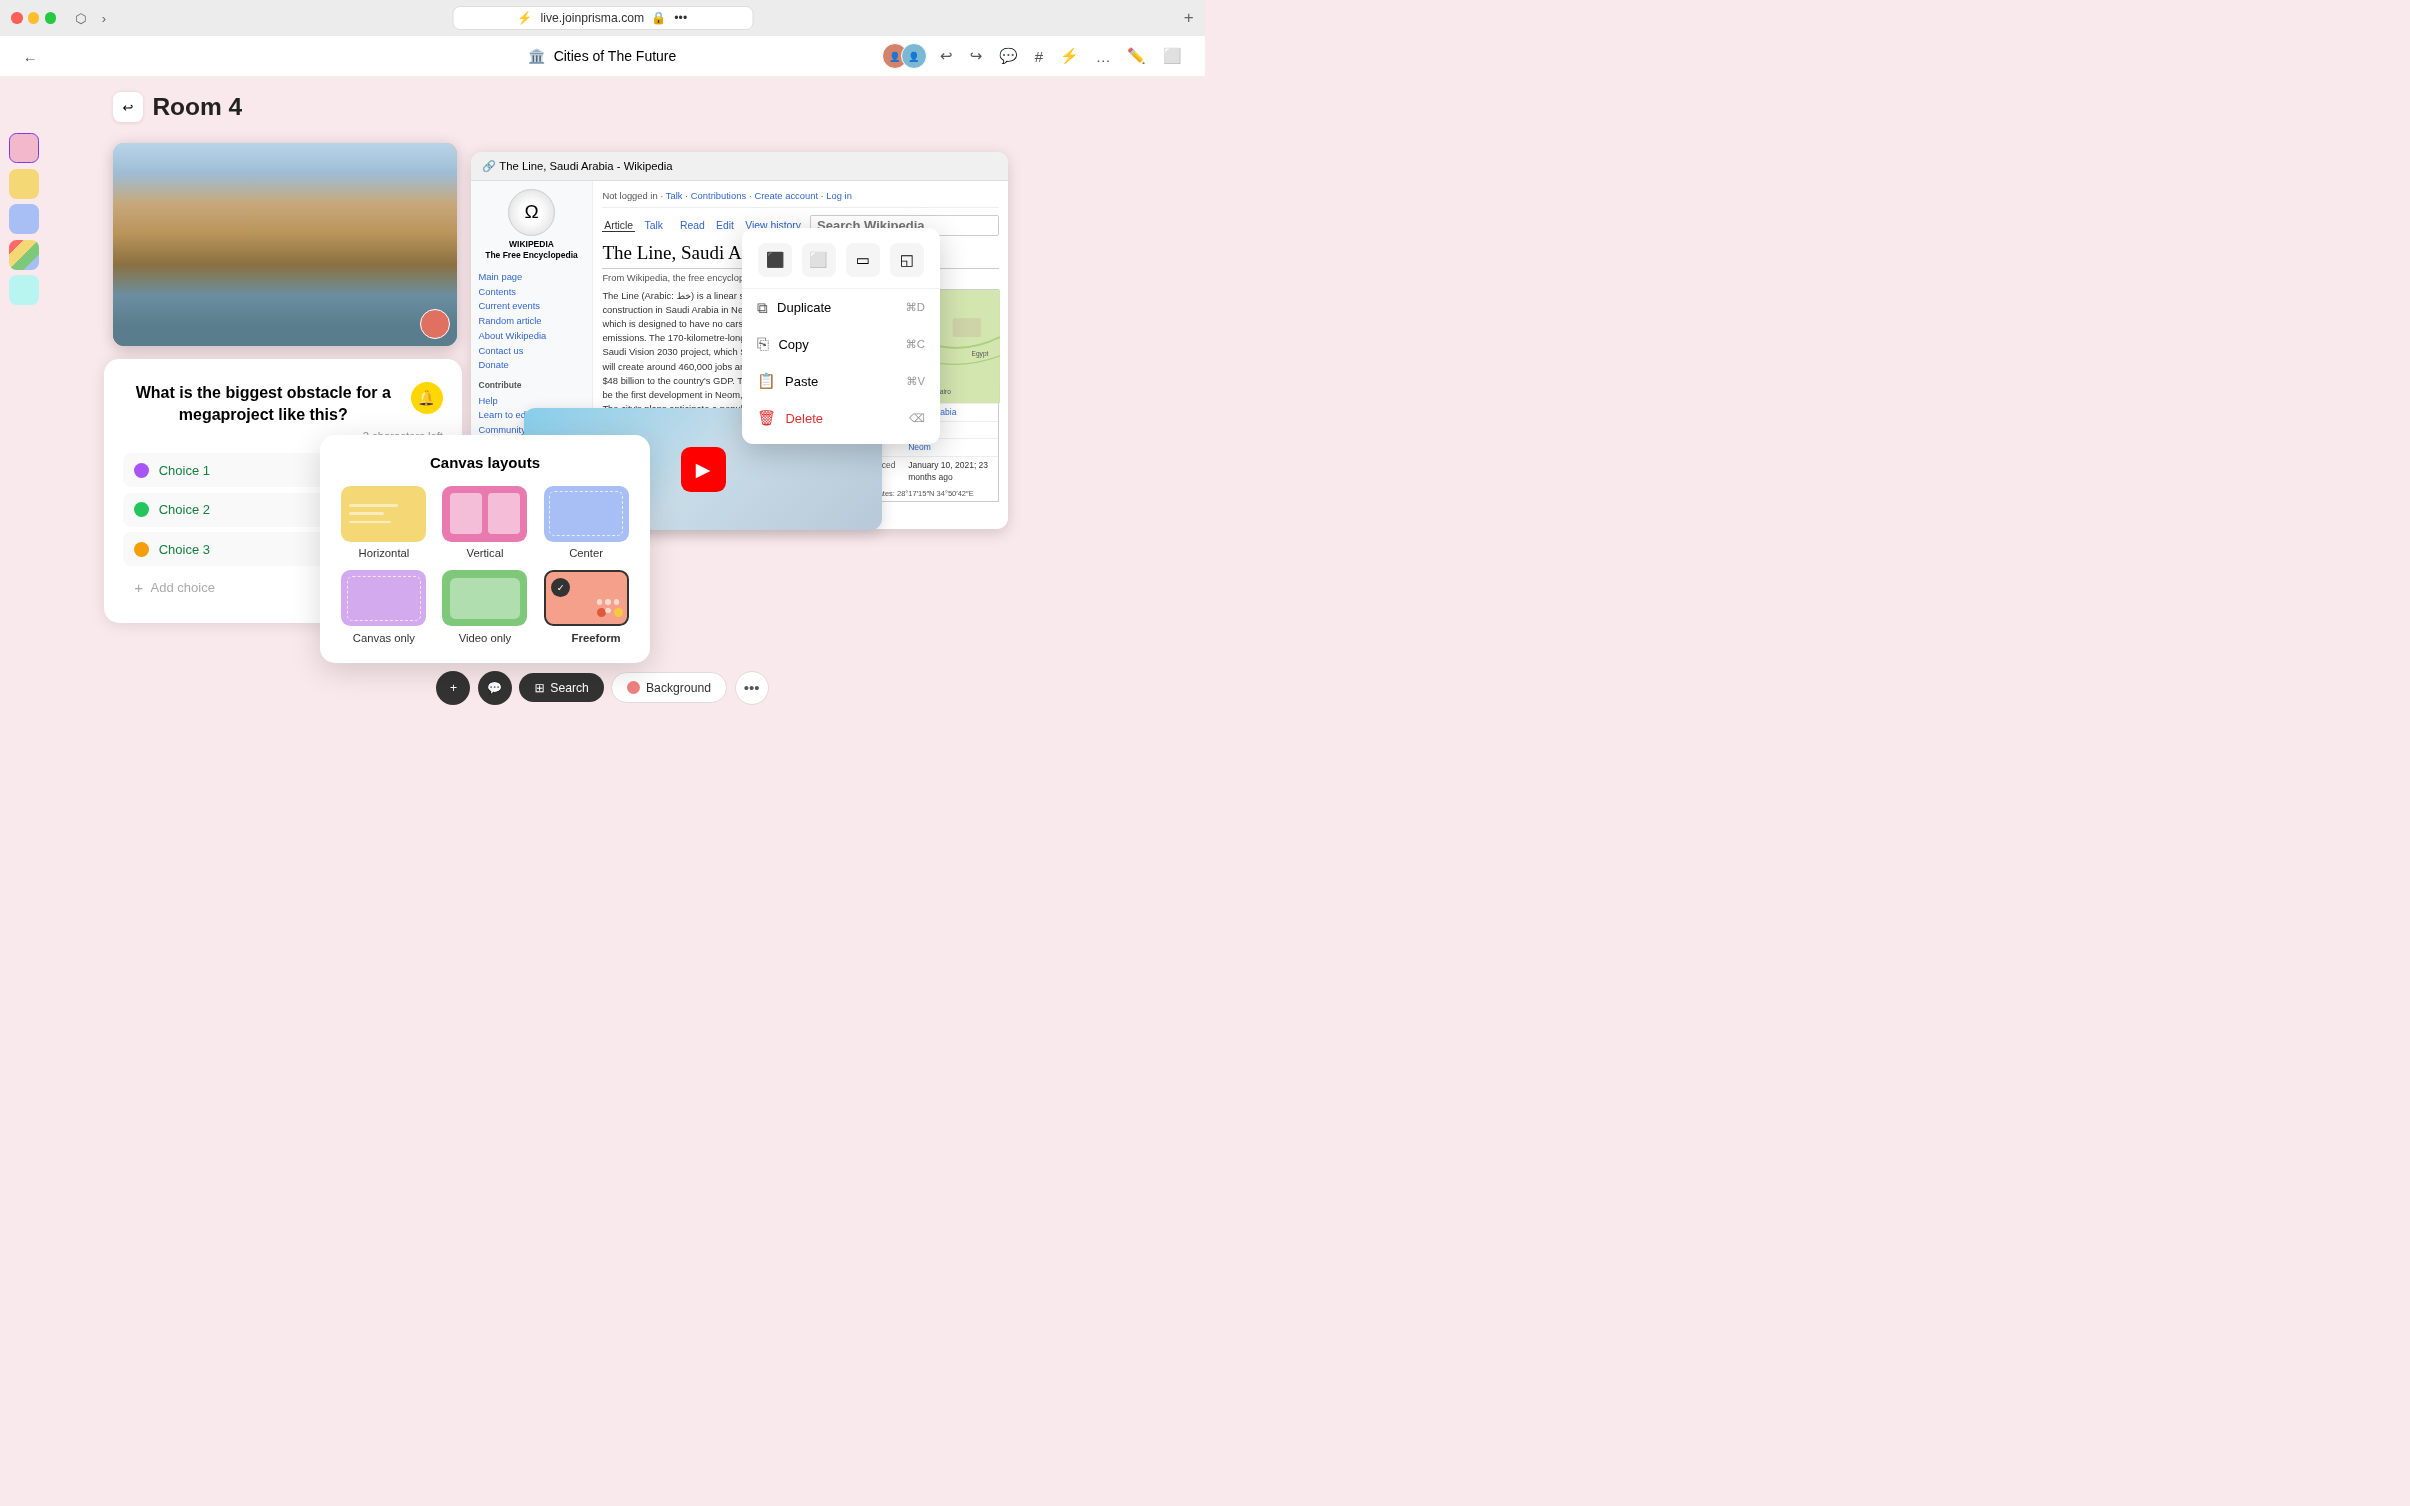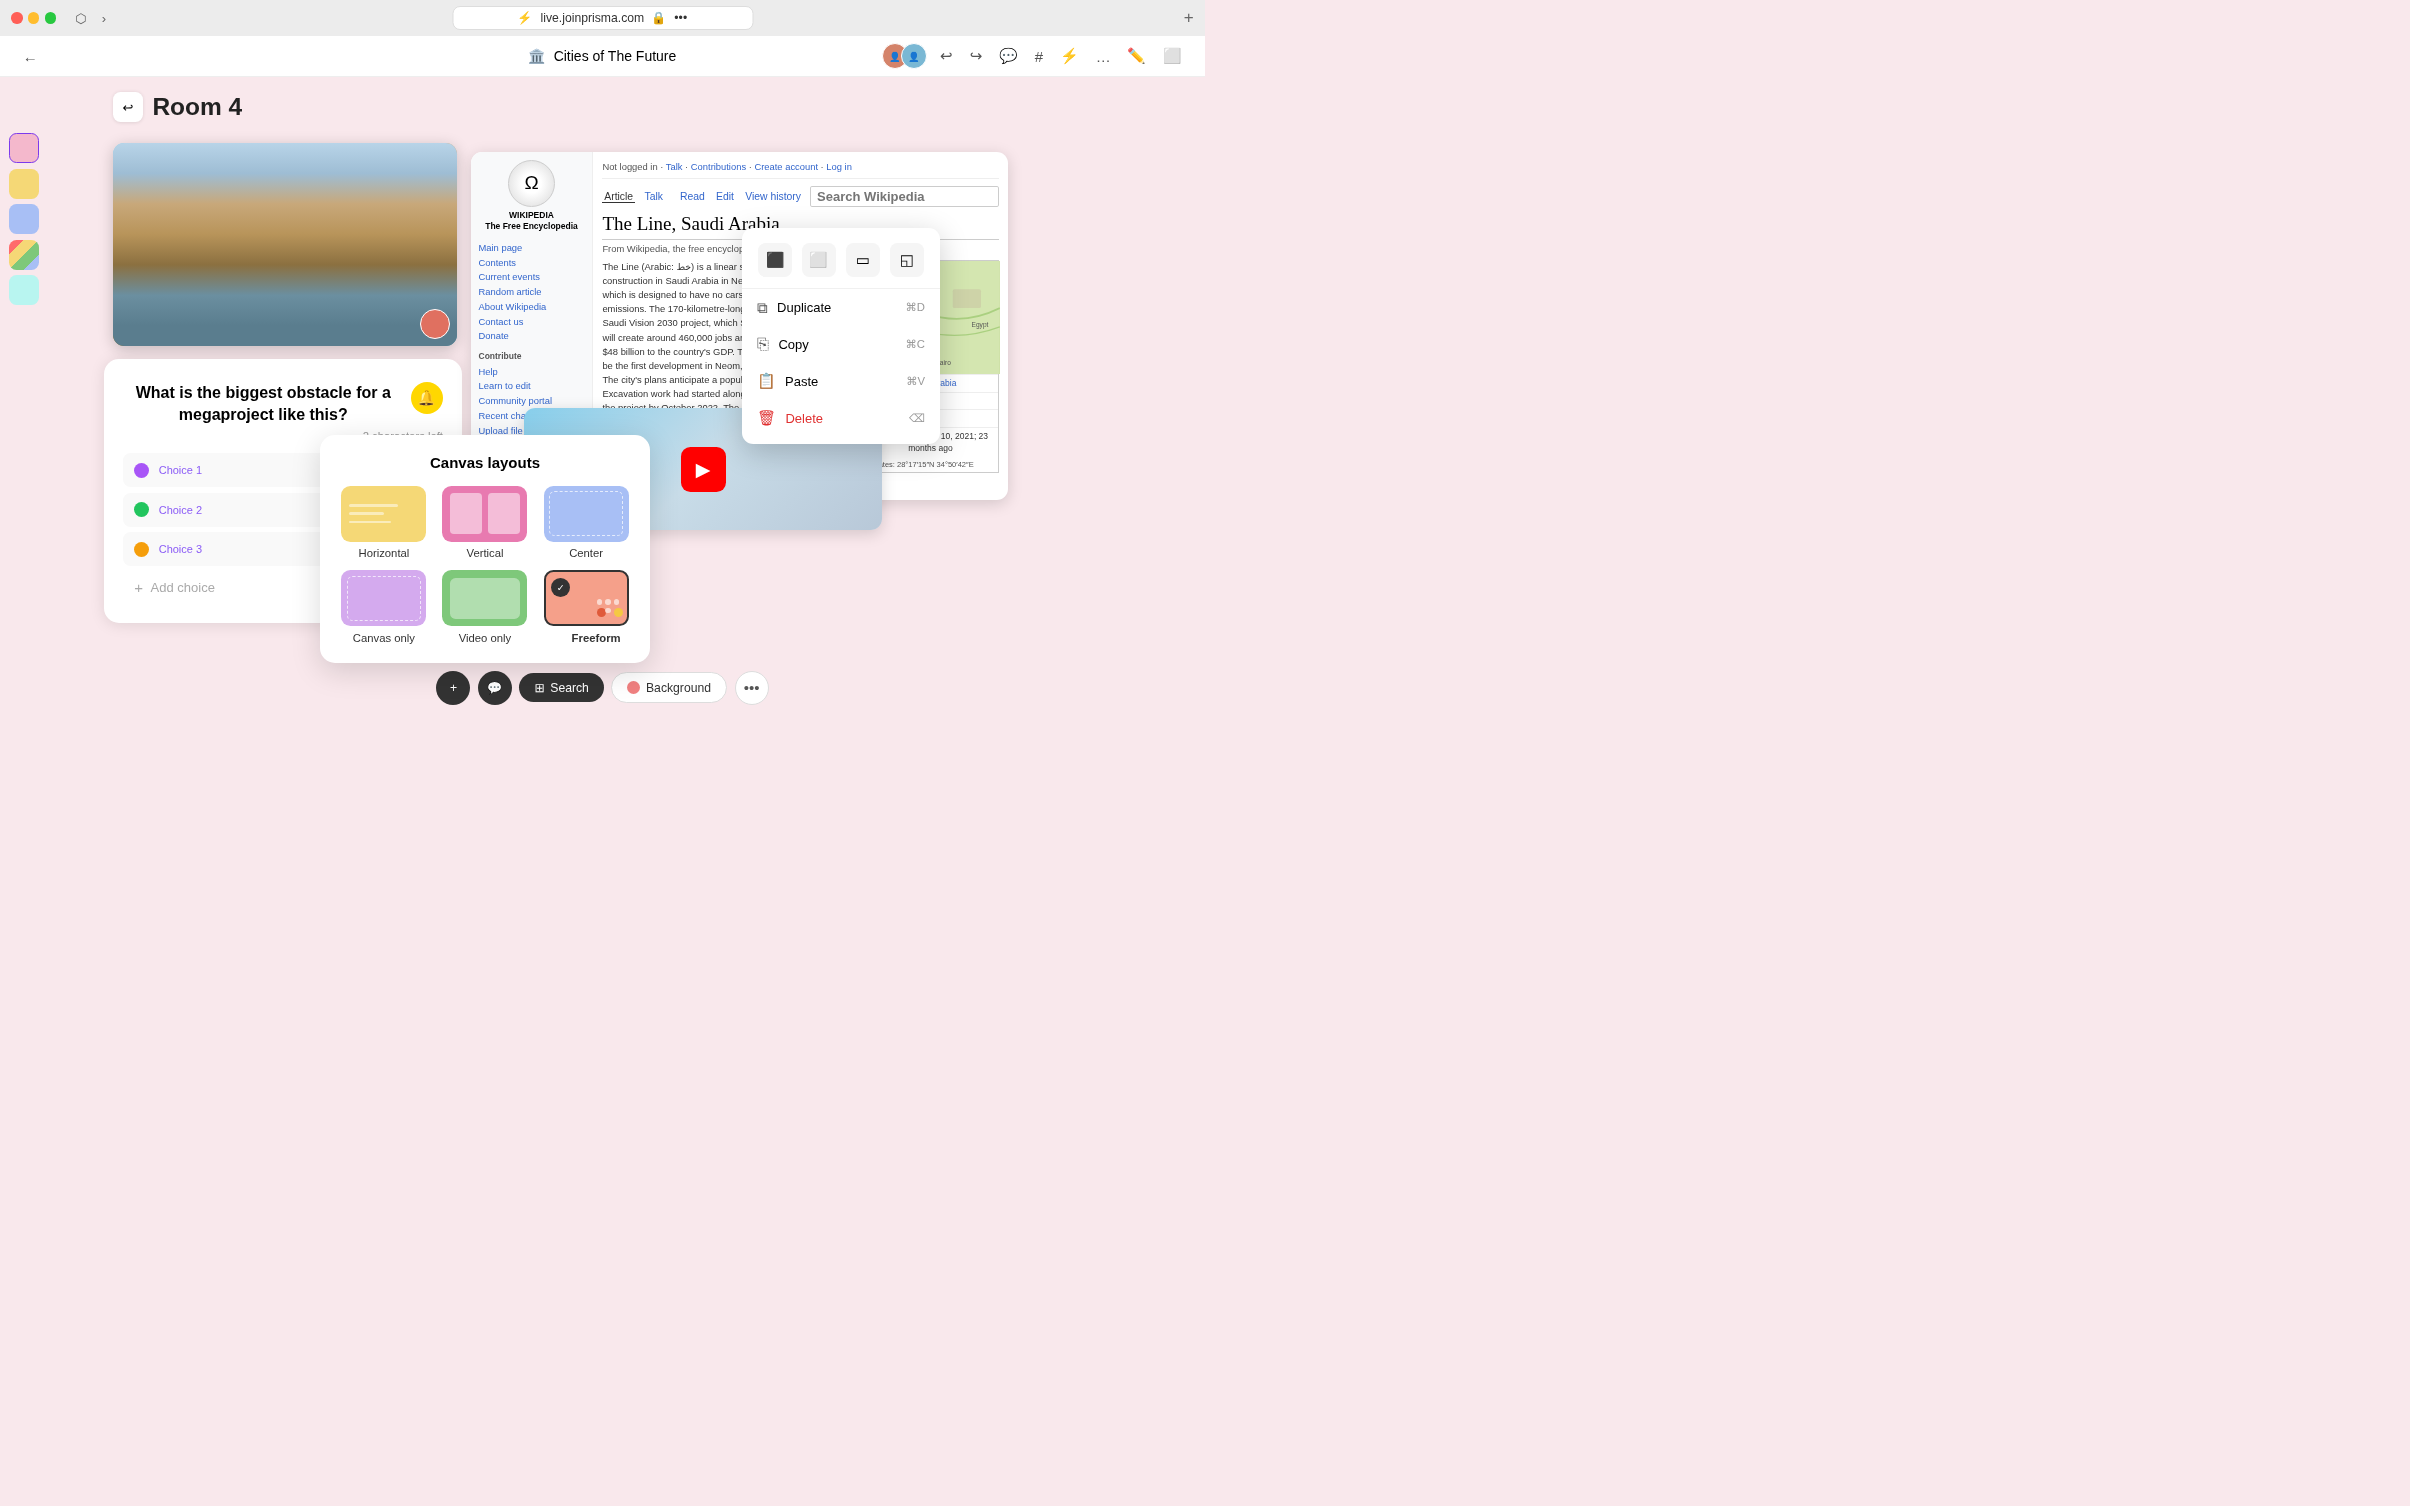--- a/index.html
+++ b/index.html
@@ -156,21 +156,21 @@
     }
     .quiz-chars-left { font-size: 11.3px; color: #999; text-align: right; margin-top: 3.8px; margin-bottom: 11.3px; }
     .choice-item {
       display: flex; align-items: center; gap: 9.4px;
       padding: 9.4px 11.3px; border-radius: 7.5px; margin-bottom: 5.6px;
       cursor: pointer; background: #f9f9f9;
     }
     .choice-dot {
       width: 15px; height: 15px; border-radius: 50%; flex-shrink: 0;
     }
-    .choice-text { font-size: 11px; color: #8b5cf6; }
+    .choice-text { font-size: 13px; color: #15803d; }
     .add-choice { display: flex; align-items: center; gap: 7.5px; padding: 7.5px 11.3px; cursor: pointer; color: #aaa; font-size: 13px; }
     .add-choice-icon { font-size: 15px; }
 
     
     .wiki-embed {
       position: absolute;
       top: 75px;
       left: 471px;
       width: 537px;
       background: #fff;
@@ -486,20 +486,23 @@
       <div class="choice-dot" style="background:#f59e0b;"></div>
       <span class="choice-text">Choice 3</span>
     </div>
     <div class="add-choice">
       <span class="add-choice-icon">+</span>
       <span>Add choice</span>
     </div>
   </div>
 
   <div class="wiki-embed">
+    <div class="wiki-title-bar">
+      <span>🔗  The Line, Saudi Arabia - Wikipedia</span>
+    </div>
     <div class="wiki-content">
 
       <div class="wiki-sidebar">
         <div class="wiki-logo">
           <div class="wiki-globe">Ω</div>
           <div class="wiki-logo-text">WIKIPEDIA<br>The Free Encyclopedia</div>
         </div>
         <a class="wiki-nav-item">Main page</a>
         <a class="wiki-nav-item">Contents</a>
         <a class="wiki-nav-item">Current events</a>

